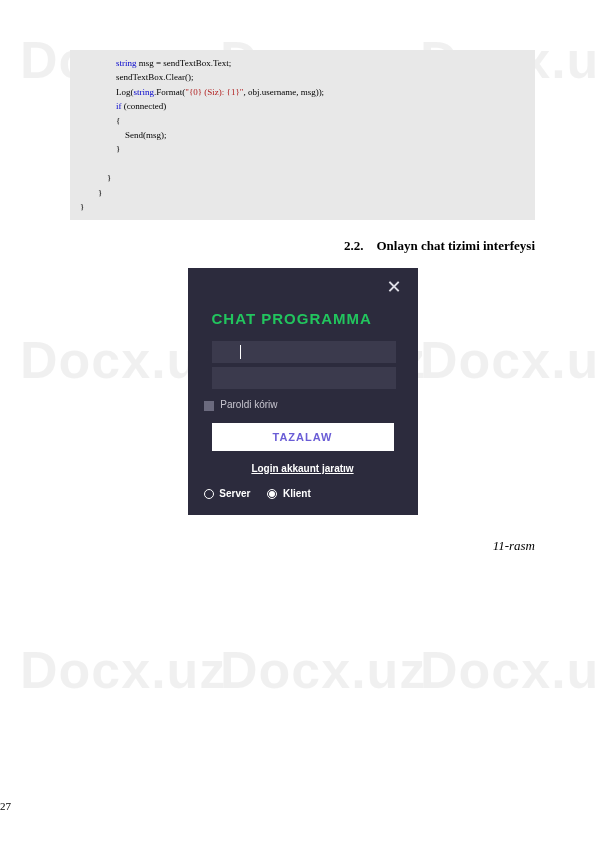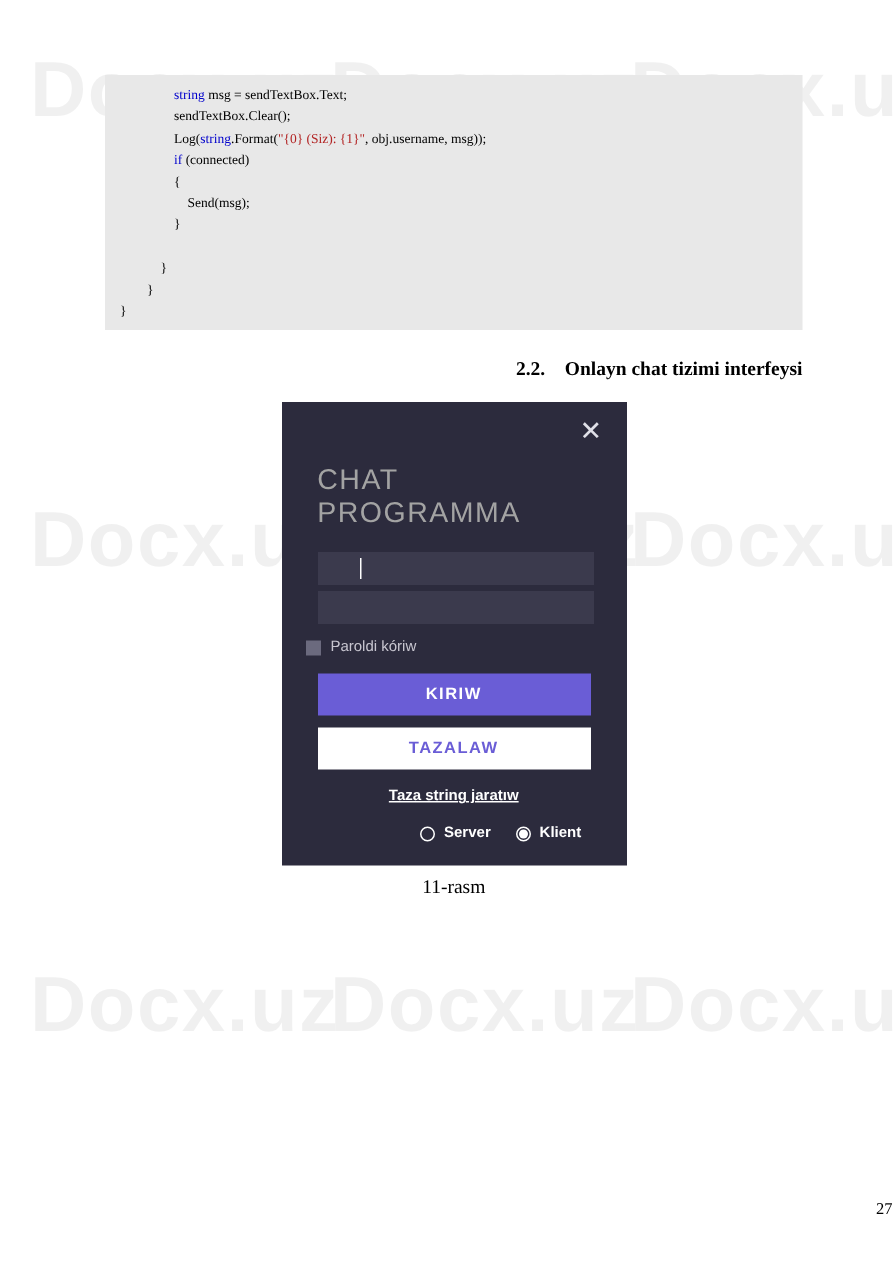--- a/index.html
+++ b/index.html
@@ -76,23 +76,23 @@
     text-align: right;
     padding-bottom: 6px;
   }
   .close-x {
     color: #e0e0e8;
     font-size: 18px;
     cursor: pointer;
     display: inline-block;
   }
   .app-title {
-    color: #a3a3a3;
-    font-size: 19px;
-    font-weight: normal;
+    color: #22c55e;
+    font-size: 15px;
+    font-weight: bold;
     letter-spacing: 1px;
     margin: 6px 0 14px 8px;
   }
   .field-label {
     color: #c8c6d0;
     font-size: 10px;
     margin: 10px 0 4px 8px;
     font-weight: bold;
   }
   .field-input {
@@ -153,21 +153,21 @@
   .link-create {
     text-align: center;
     color: #fff;
     font-size: 10px;
     text-decoration: underline;
     margin-bottom: 14px;
     font-weight: bold;
     cursor: pointer;
   }
   .radio-row {
-    text-align: right;
+    text-align: left;
     color: #fff;
     font-size: 10px;
     margin-top: 4px;
   }
   .radio {
     display: inline-block;
     width: 10px;
     height: 10px;
     border: 1px solid #fff;
     border-radius: 50%;
@@ -180,31 +180,32 @@
     position: absolute;
     width: 6px;
     height: 6px;
     background: #fff;
     border-radius: 50%;
     top: 1px; left: 1px;
   }
   .radio-label { margin-right: 14px; font-weight: bold; }
 
   .caption {
-    text-align: center;
+    text-align: right;
+    font-style: italic;
     font-size: 13px;
-    margin-top: 6px;
+    margin-top: 23px;
   }
 
   .page-number {
     position: absolute;
     bottom: 30px;
     left: 0;
     width: 100%;
-    text-align: right;
+    text-align: left;
     font-size: 11px;
   }
 </style>
 </head>
 <body>
 
 <div class="watermark wm-1">Docx.uz</div>
 <div class="watermark wm-2">Docx.uz</div>
 <div class="watermark wm-3">Docx.uz</div>
 <div class="watermark wm-4">Docx.uz</div>
@@ -246,24 +247,23 @@
       <div class="cursor-bar"></div>
     </div>
 
     <input class="field-input" type="password" readonly="" value="" style="">
 
     <div class="checkbox-row">
       <span class="chk"></span>
       <span>Paroldi kóriw</span>
     </div>
 
-    <div class="btn-primary">KIRIW</div>
     <div class="btn-secondary">TAZALAW</div>
 
-    <div class="link-create">Taza string jaratıw</div>
+    <div class="link-create">Login akkaunt jaratıw</div>
 
     <div class="radio-row">
       <span class="radio"></span>
       <span class="radio-label">Server</span>
       <span class="radio filled"></span>
       <span class="radio-label">Klient</span>
     </div>
   </div>
 
   <div class="caption">11-rasm</div>

